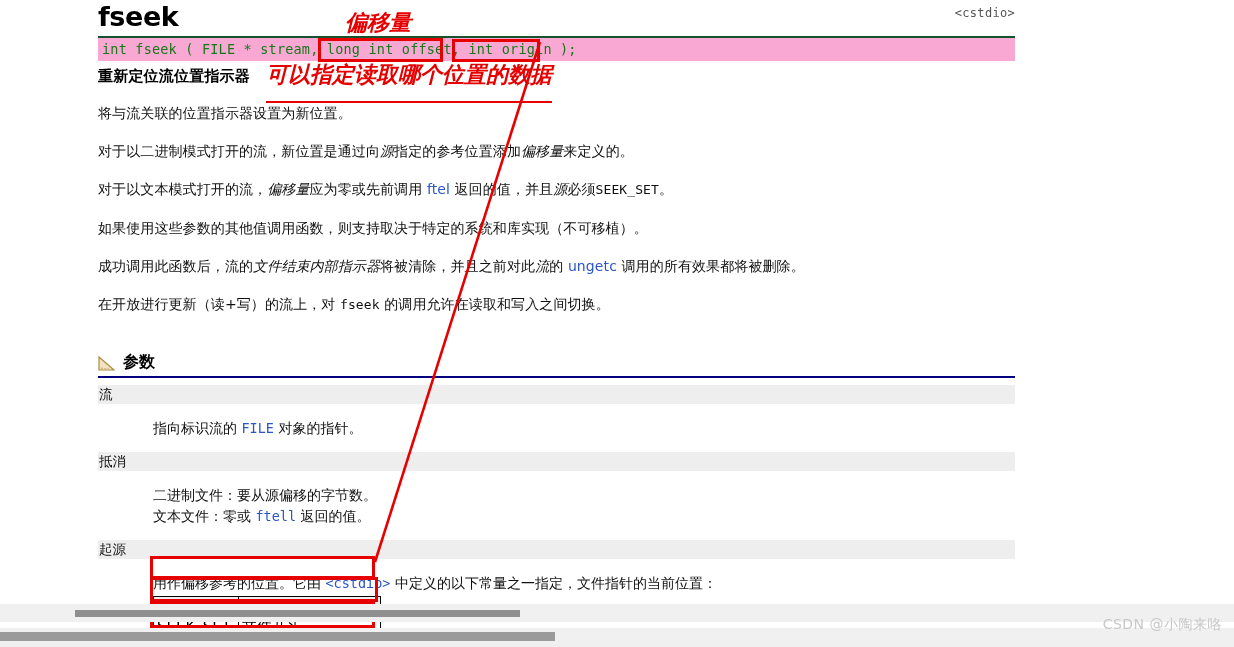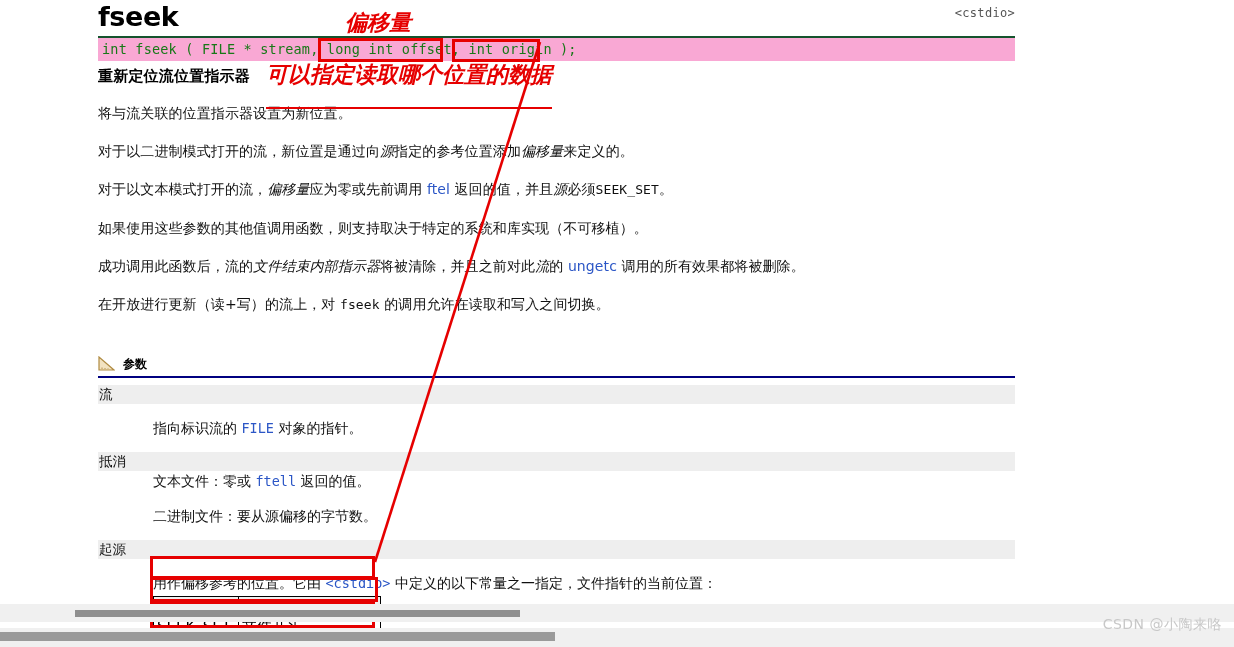--- a/index.html
+++ b/index.html
@@ -122,21 +122,21 @@
     height: 24px;
   }
   .ruler-icon {
     width: 17px;
     height: 15px;
     position: relative;
     top: -2px;
   }
   .sec-title {
     font-family: "DejaVu Sans", sans-serif;
-    font-size: 12px;
+    font-size: 16px;
     font-weight: bold;
     color: #000000;
   }
   .sec-rule {
     margin-top: 3px;
     border-top: 2px solid #000080;
     width: 917px;
     height: 0;
   }
 
@@ -307,22 +307,22 @@
           <polyline points="10,12.4 10,13" stroke="#b08b42" stroke-width="0.9"></polyline>
         </svg>
         <span class="sec-title">参数</span>
       </div>
       <div class="sec-rule"></div>
 
       <div class="param-name">流</div>
       <div class="param-desc"><span>指向标识流的 </span><span class="mono-blue">FILE</span><span> 对象的指针。</span></div>
 
       <div class="param-name" style="margin-top:13px">抵消</div>
+      <div class="param-desc"><span>二进制文件：要从</span><span class="em">源</span><span>偏移的字节数。</span></div>
       <div class="param-desc" style="margin-top:0"><span>文本文件：零或 </span><span class="mono-blue">ftell</span><span> 返回的值。</span></div>
-      <div class="param-desc"><span>二进制文件：要从</span><span class="em">源</span><span>偏移的字节数。</span></div>
 
       <div class="param-name" style="margin-top:13px">起源</div>
       <div class="param-desc"><span>用作</span><span class="em">偏移</span><span>参考的位置。它由 </span><span class="mono-blue">&lt;cstdio&gt;</span><span> 中定义的以下常量之一指定，文件指针的当前位置：</span></div>
 
       <table class="const-table">
         <thead>
           <tr>
             <th>不断</th>
             <th>参考位置</th>
           </tr>
@@ -344,21 +344,21 @@
       </table>
     </div>
   </div>
 
   <div class="ann-hand" style="left:345px; top:8px; font-size:22px;">偏移量</div>
 
   <div class="ann-box" style="left:318px; top:38px; width:125px; height:24px;"></div>
 
   <div class="ann-box" style="left:452px; top:39px; width:88px; height:23px;"></div>
 
-  <div class="ann-hand ann-underline" style="left:266px; top:60px; font-size:22px; padding-bottom:17px;">可以指定读取哪个位置的数据</div>
+  <div class="ann-hand ann-underline" style="left:266px; top:60px; font-size:22px; padding-bottom:11px;">可以指定读取哪个位置的数据</div>
 
   <div class="ann-box" style="left:150px; top:556px; width:225px; height:23px;"></div>
 
   <div class="ann-box" style="left:150px; top:577px; width:228px; height:25px;"></div>
 
   <div class="ann-box" style="left:150px; top:602px; width:225px; height:26px;"></div>
 
   <svg class="ann-line">
     <line x1="540" y1="42" x2="375" y2="562" stroke="#e60000" stroke-width="2.6"></line>
   </svg>

